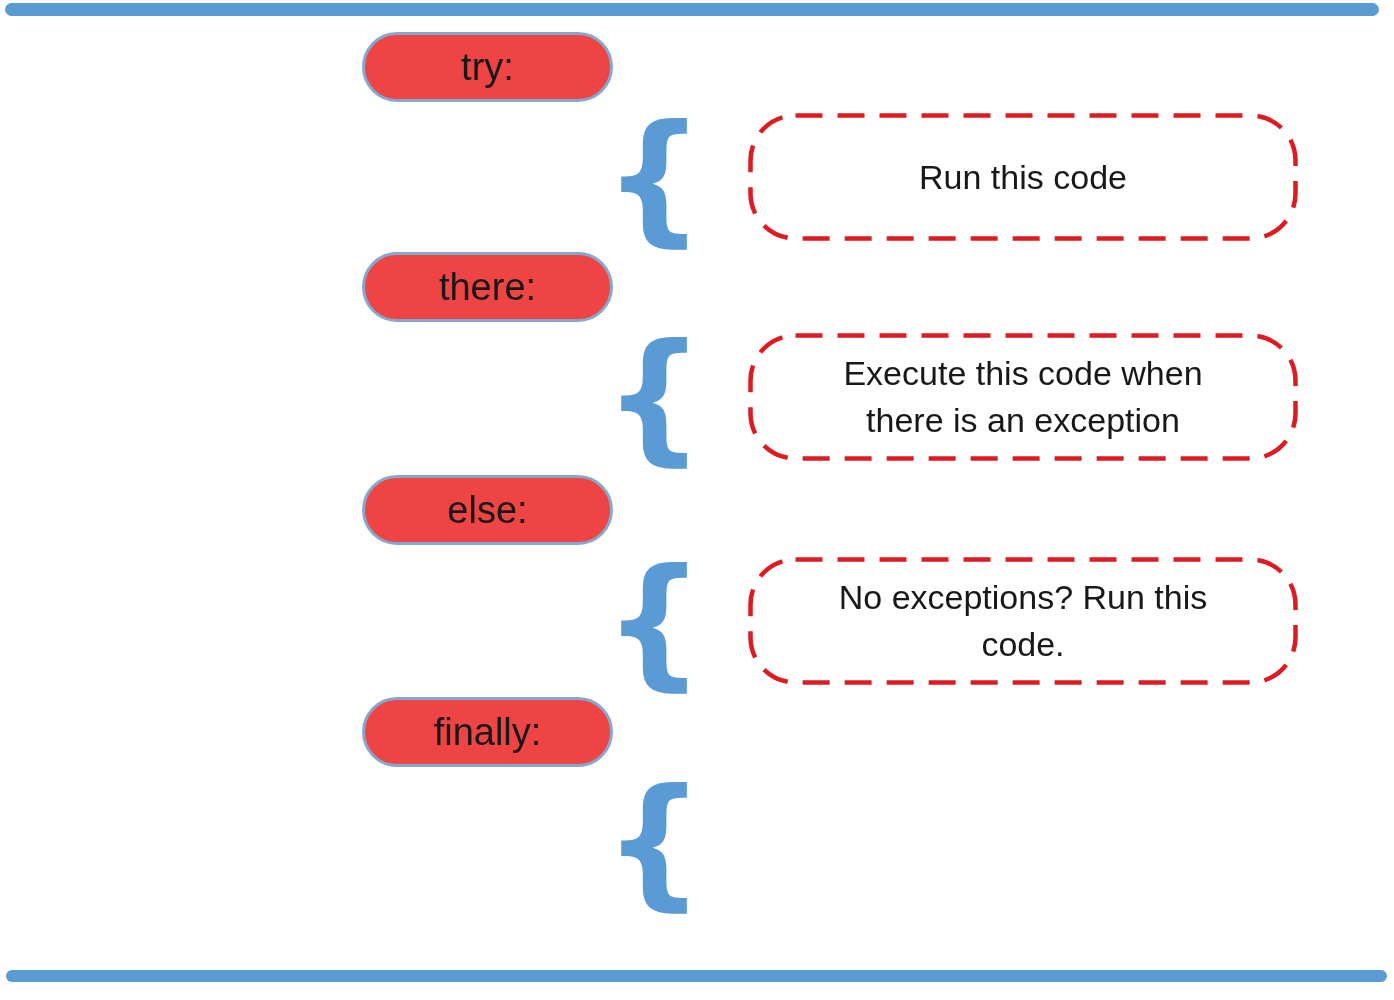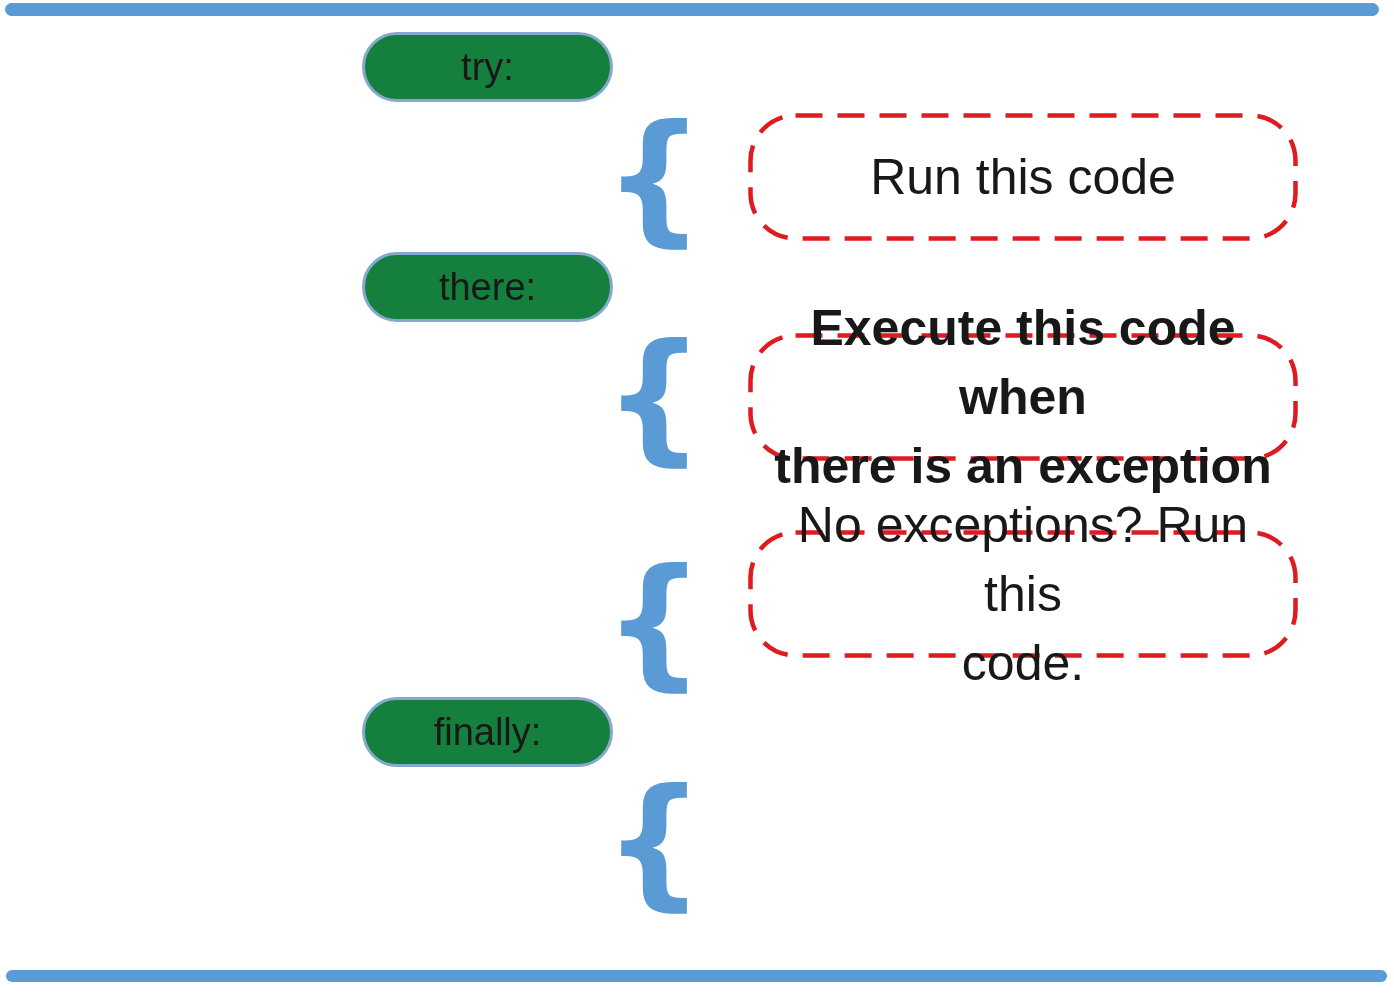--- a/index.html
+++ b/index.html
@@ -28,21 +28,21 @@
 
   
   .pill {
     position: absolute;
     left: 362px;
     width: 251px;
     height: 70px;
     box-sizing: border-box;
     border: 3px solid #85A8CF;
     border-radius: 35px;
-    background: #15803d;
+    background: #ef4444;
     display: flex;
     align-items: center;
     justify-content: center;
     font-size: 38px;
     line-height: 1;
   }
   .pill.r1 { top: 32px; }
   .pill.r2 { top: 252px; }
   .pill.r3 { top: 475px; }
   .pill.r4 { top: 697px; text-align: center; }
@@ -70,22 +70,22 @@
   .brace.r4 { top: 776px; }
 
   
   .code-box {
     position: absolute;
     left: 748px;
     width: 550px;
     height: 128px;
   }
   .code-box.r1 { top: 113px; }
-  .code-box.r2 { top: 333px; font-weight: bold; }
-  .code-box.r3 { top: 530px; }
+  .code-box.r2 { top: 333px; }
+  .code-box.r3 { top: 557px; }
   .code-box.r4 { top: 779px; }
   .code-box svg {
     position: absolute;
     left: 0; top: 0;
     width: 100%; height: 100%;
     display: block;
   }
   .code-box svg rect {
     fill: none;
     stroke: #DE1B20;
@@ -93,21 +93,21 @@
     stroke-dasharray: 27 15;
   }
   .code-box .desc {
     position: absolute;
     left: 0; top: 0;
     width: 100%; height: 100%;
     display: flex;
     align-items: center;
     justify-content: center;
     text-align: center;
-    font-size: 50px;
+    font-size: 34px;
     line-height: 1.38;
     white-space: pre-line;
     padding: 0 24px;
     box-sizing: border-box;
   }
 </style>
 </head>
 <body>
 
 <div id="canvas">
@@ -130,20 +130,23 @@
   </div>
   <div class="brace r2">{</div>
   <div class="code-box r2">
     <svg viewBox="0 0 550 128" preserveAspectRatio="none">
       <rect x="2.5" y="2.5" width="545" height="123" rx="45" ry="45"></rect>
     </svg>
     <div class="desc">Execute this code when
 there is an exception</div>
   </div>
 
+  <div class="pill r3">
+    <span>else:</span>
+  </div>
   <div class="brace r3">{</div>
   <div class="code-box r3">
     <svg viewBox="0 0 550 128" preserveAspectRatio="none">
       <rect x="2.5" y="2.5" width="545" height="123" rx="45" ry="45"></rect>
     </svg>
     <div class="desc">No exceptions? Run this
 code.</div>
   </div>
 
   <div class="pill r4">

